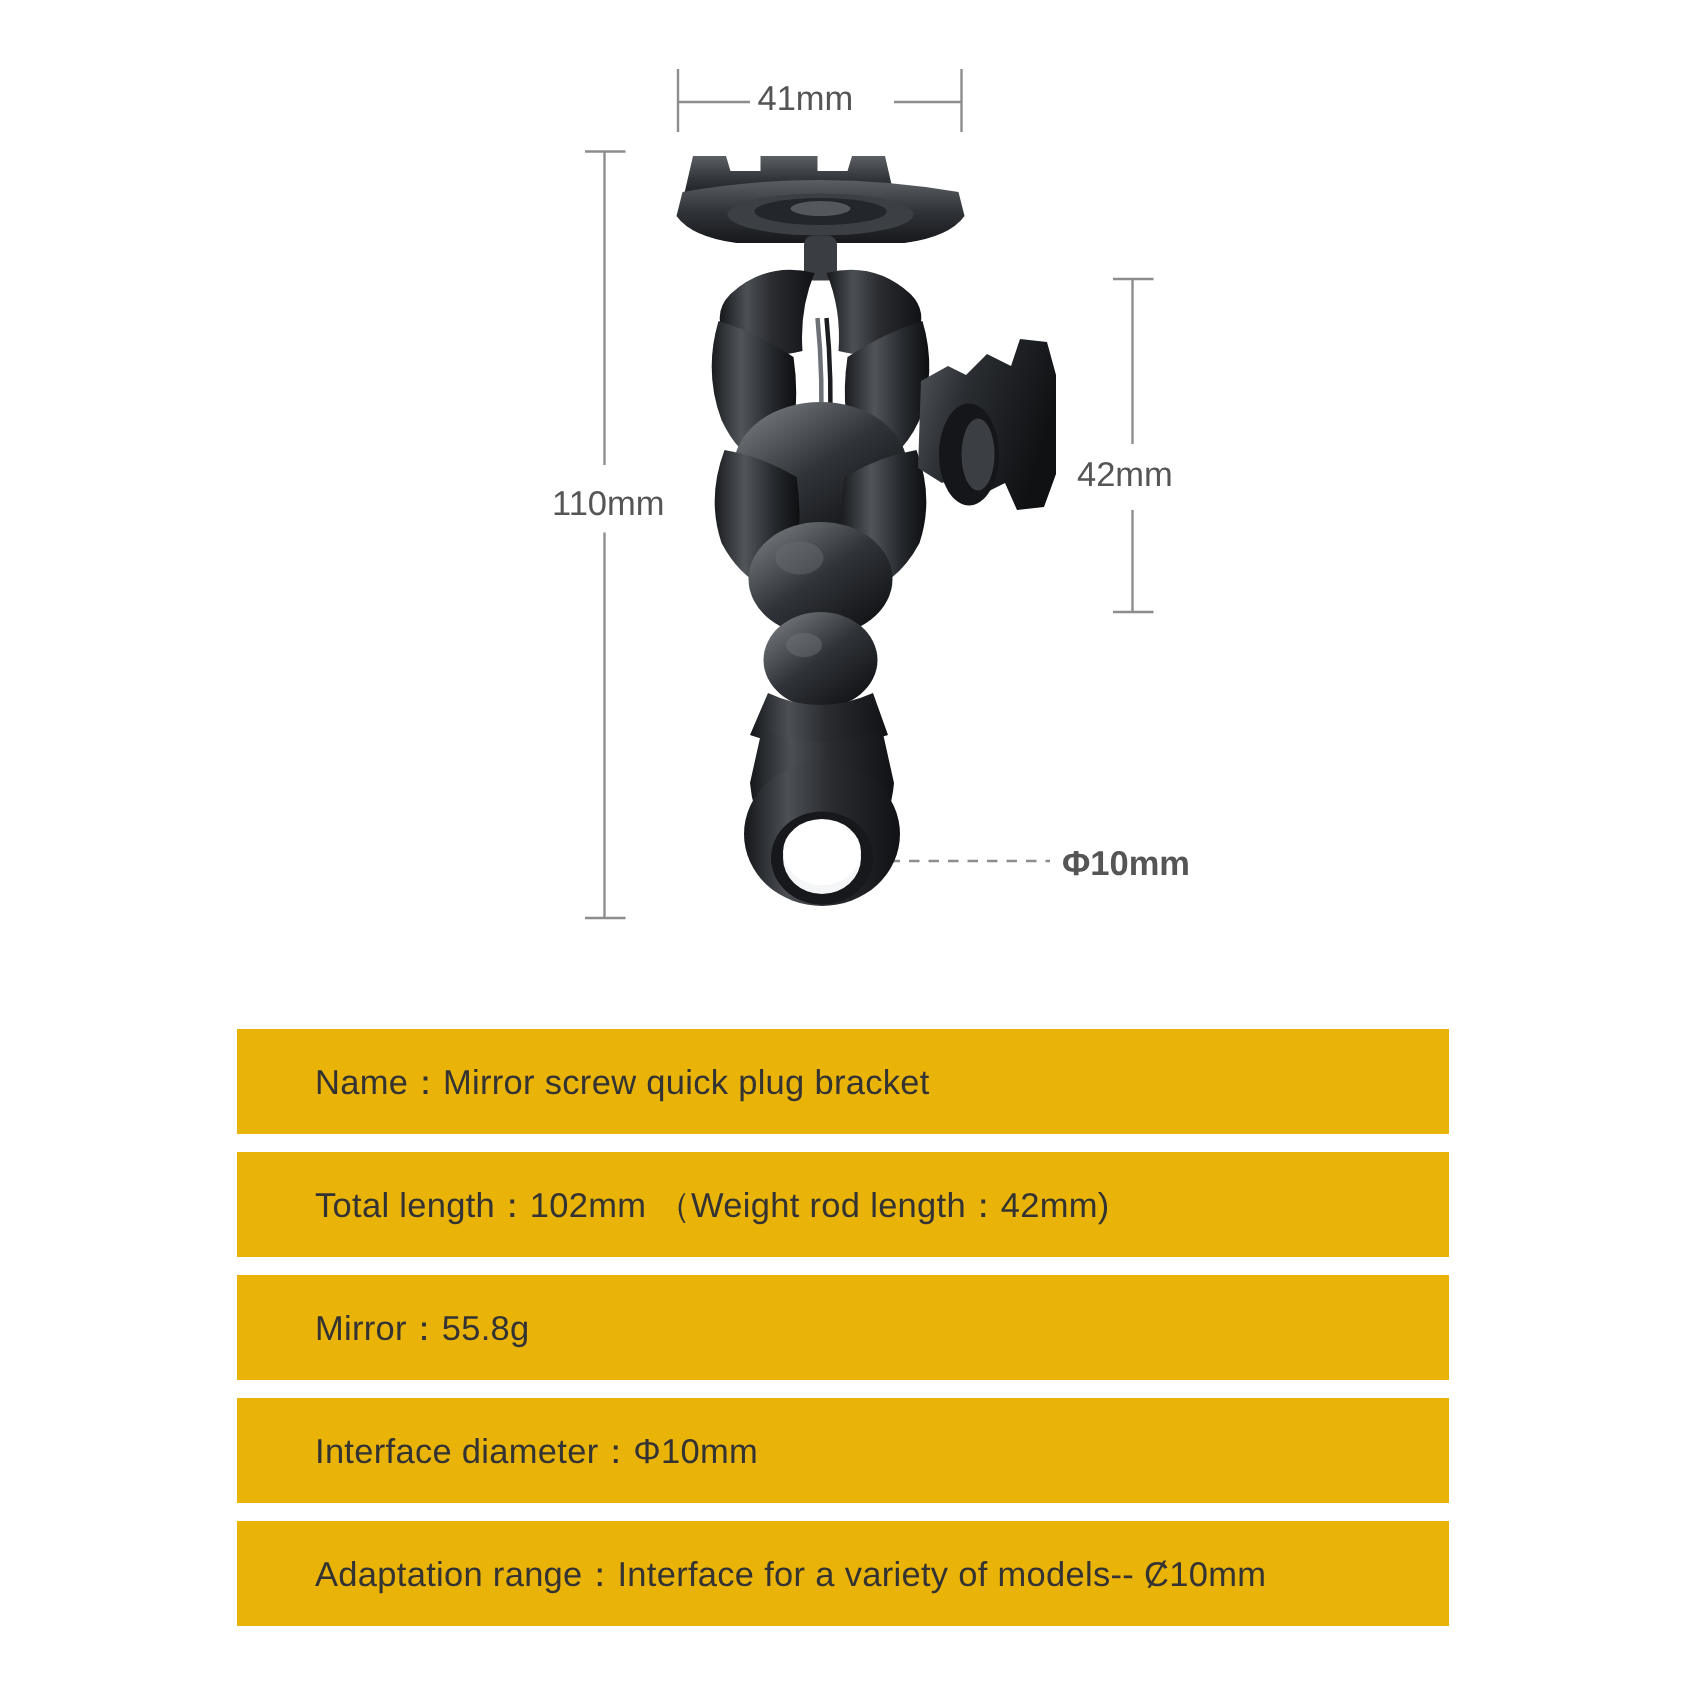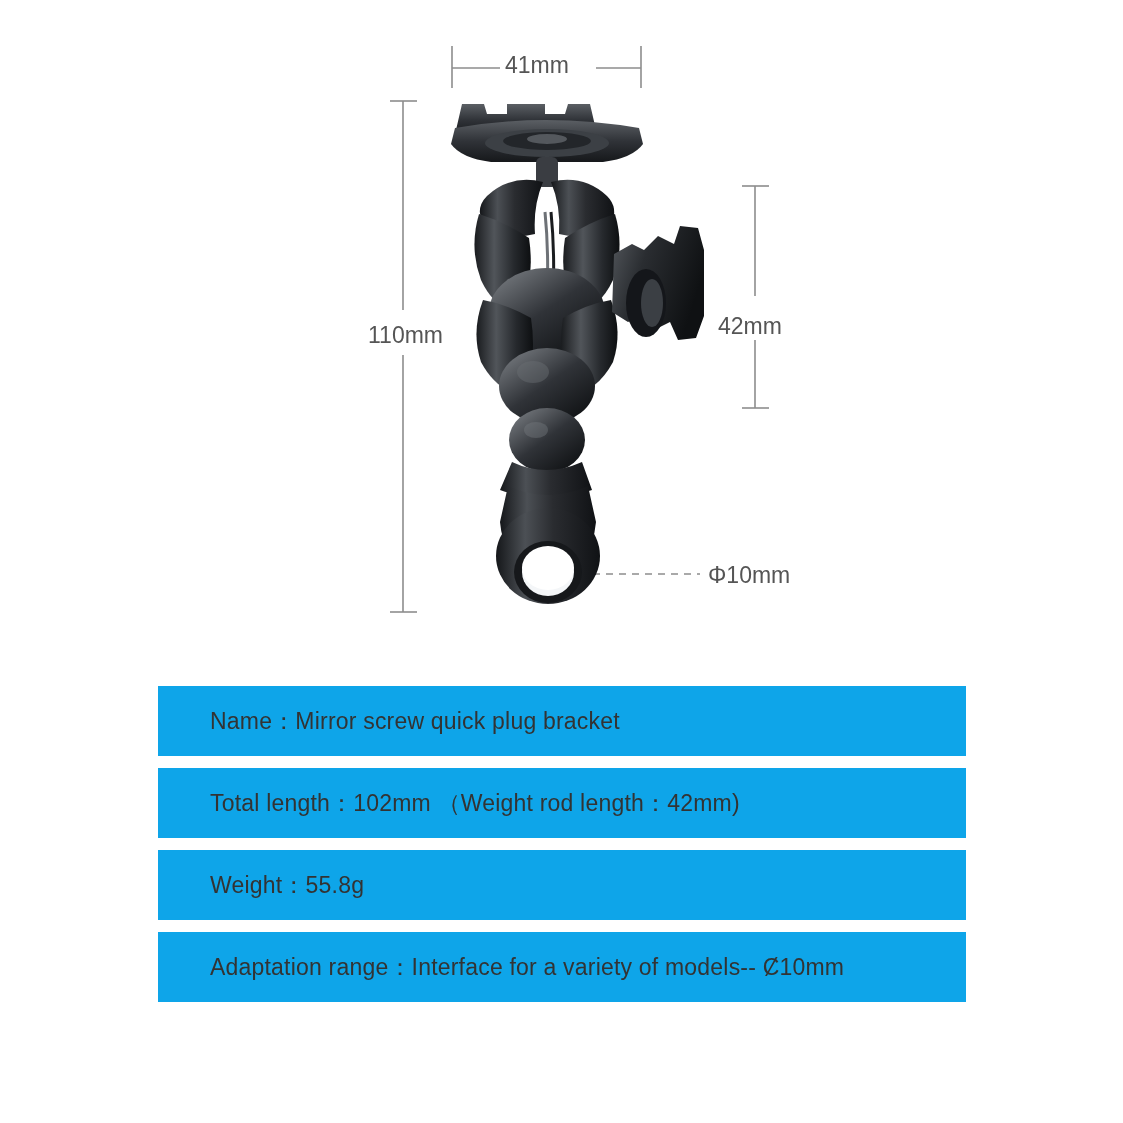--- a/index.html
+++ b/index.html
@@ -30,33 +30,33 @@
 
   .dimlabel {
     position: absolute;
     font-family: "Liberation Sans", sans-serif;
     font-size: 23px;
     color: #555555;
     white-space: nowrap;
   }
   #label-width  { left: 505px; top: 52px; }
   #label-height { left: 368px; top: 322px; text-align: right; }
-  #label-rod    { left: 718px; top: 313px; }
-  #label-hole   { left: 708px; top: 562px; }
+  #label-rod    { left: 718px; top: 303px; }
+  #label-hole   { left: 708px; top: 562px; font-weight: bold; }
 
   
   #spec-table {
     position: absolute;
     left: 158px;
     top: 686px;
     width: 808px;
   }
   .spec-row {
     height: 70px;
-    background: #0ea5e9;
+    background: #eab308;
     margin-bottom: 12px;
     display: flex;
     align-items: center;
     padding-left: 52px;
     box-sizing: border-box;
   }
   .spec-row .spec-text {
     font-size: 23px;
     color: #333333;
     letter-spacing: 0.2px;
@@ -188,21 +188,24 @@
 
   <div class="spec-row">
     <span class="spec-text">Name：Mirror screw quick plug bracket</span>
   </div>
 
   <div class="spec-row">
     <span class="spec-text">Total length：102mm （Weight rod length：42mm)</span>
   </div>
 
   <div class="spec-row">
-    <span class="spec-text">Weight：55.8g</span>
-  </div>
-
+    <span class="spec-text">Mirror：55.8g</span>
+  </div>
+
+  <div class="spec-row">
+    <span class="spec-text">Interface diameter：Φ10mm</span>
+  </div>
 
   <div class="spec-row">
     <span class="spec-text">Adaptation range：Interface for a variety of models-- Ȼ10mm</span>
   </div>
 
 </div>
 
 </body></html>

